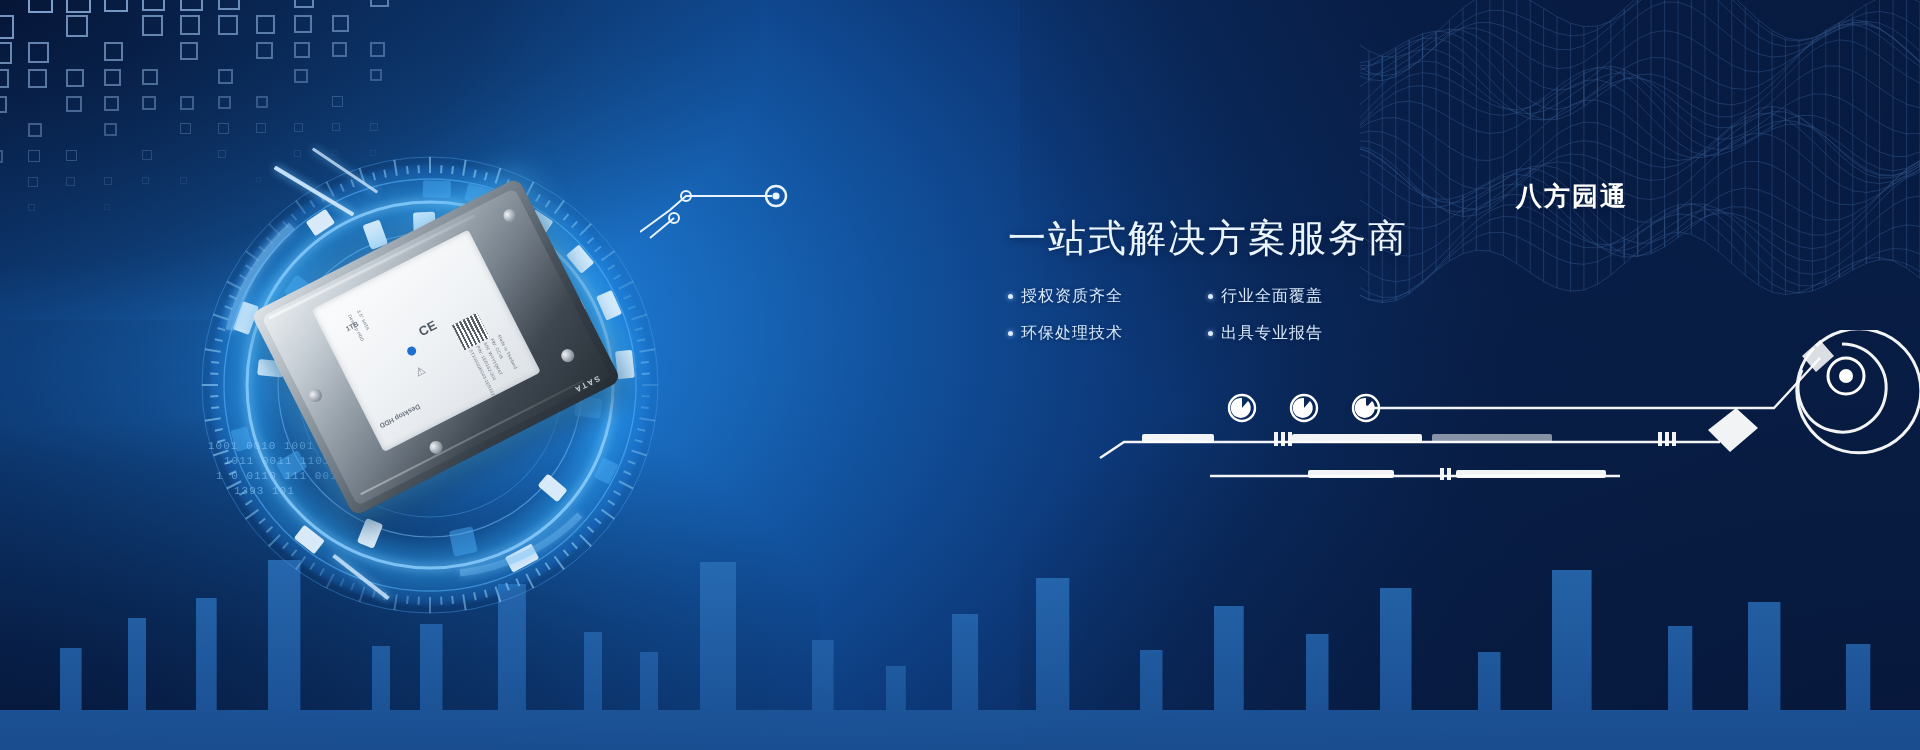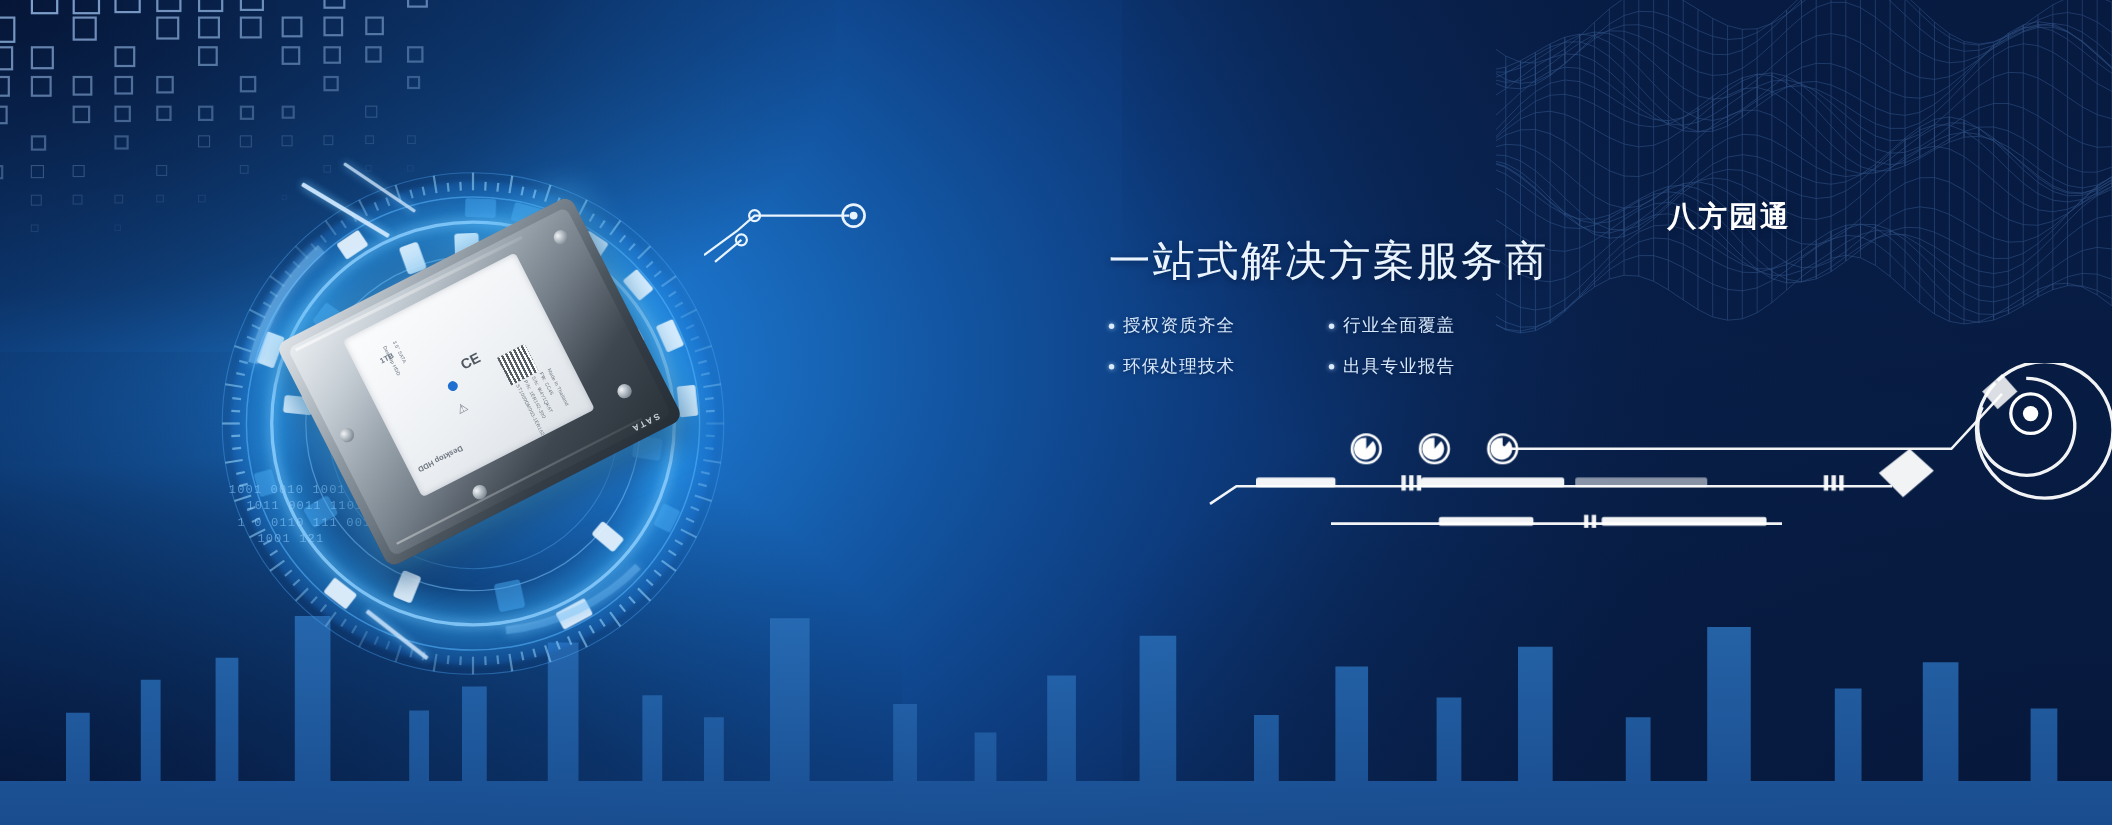--- a/index.html
+++ b/index.html
@@ -403,21 +403,21 @@
       <path d="M 280 280 m 150 130 a 198 198 0 0 1 -120 58" fill="none" stroke="url(#arcg)" stroke-width="7" opacity=".5" filter="url(#gl)"></path>
     </svg>
 
     <div class="dash" style="left:118px;top:84px;width:92px;height:4px;transform:rotate(31deg);opacity:.95"></div>
     <div class="dash" style="left:156px;top:64px;width:78px;height:3px;transform:rotate(34deg);opacity:.8"></div>
     <div class="dash" style="left:176px;top:470px;width:70px;height:4px;transform:rotate(38deg);opacity:.85"></div>
 
     <div class="binary" style="left:58px;top:335px;">1001 0010 1001 1001</div>
     <div class="binary" style="left:74px;top:350px;">1011 0011 1101</div>
     <div class="binary" style="left:66px;top:365px;">1 0 0110 111 0011</div>
-    <div class="binary" style="left:84px;top:380px;">1001  121</div>
+    <div class="binary" style="left:84px;top:380px;">1393  101</div>
 
     <div class="hdd">
       <div class="hdd-body">
         <div class="hdd-top"></div>
         <div class="hdd-edge" style="left:14px;top:12px;width:230px;height:3px;transform:rotate(0.5deg);opacity:.7"></div>
         <div class="hdd-edge" style="left:16px;bottom:16px;width:250px;height:2px;opacity:.45"></div>
         <div class="hdd-label">
           <div class="lbl-mark" style="left:86px;top:62px;font-size:13px;">CE</div>
           <div class="lbl-mark" style="left:64px;top:98px;font-size:11px;color:#7b838d;">⚠</div>
           <div style="position:absolute;left:118px;top:78px;width:28px;height:28px;background:

